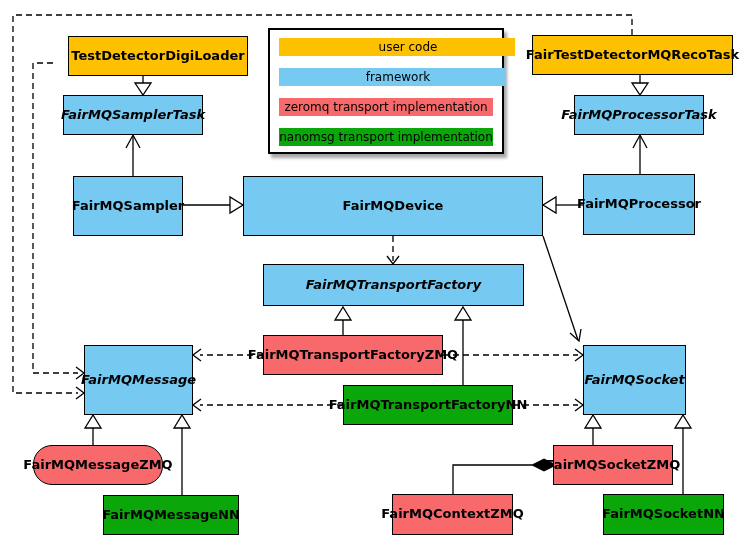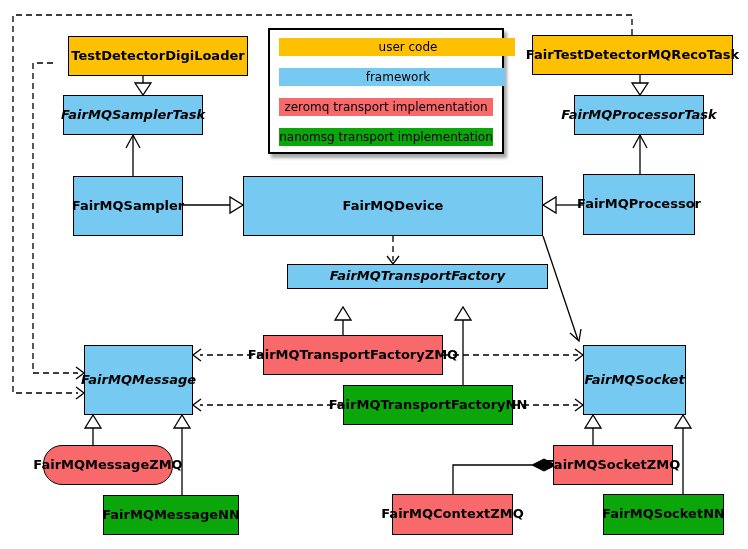--- a/index.html
+++ b/index.html
@@ -19,26 +19,26 @@
   .green{background:#0aa60a;}
   .abstract{font-style:italic;}
   
   .n-tddl{left:53px;top:36px;width:180px;height:40px;margin-left:15px;}
   .n-samplertask{left:63px;top:95px;width:140px;height:40px;}
   .n-sampler{left:73px;top:176px;width:110px;height:60px;}
   .n-recotask{left:532px;top:35px;width:201px;height:40px;}
   .n-processortask{left:574px;top:95px;width:130px;height:40px;}
   .n-processor{left:583px;top:174px;width:112px;height:61px;}
   .n-device{left:243px;top:176px;width:300px;height:60px;}
-  .n-factory{left:263px;top:264px;width:261px;height:25px;margin-left:24px;}
+  .n-factory{left:263px;top:264px;width:261px;height:42px;}
   .n-tfzmq{left:263px;top:335px;width:180px;height:40px;}
   .n-tfnn{left:343px;top:385px;width:170px;height:40px;}
   .n-message{left:84px;top:345px;width:109px;height:70px;}
   .n-socket{left:583px;top:345px;width:103px;height:70px;}
-  .n-messagezmq{left:43px;top:445px;width:130px;height:40px;border-radius:19px;}
+  .n-messagezmq{left:33px;top:445px;width:130px;height:40px;border-radius:19px;}
   .n-messagenn{left:103px;top:495px;width:136px;height:40px;}
   .n-socketzmq{left:553px;top:445px;width:120px;height:40px;}
   .n-contextzmq{left:392px;top:494px;width:121px;height:41px;}
   .n-socketnn{left:603px;top:494px;width:121px;height:41px;}
   
   .legend{
     position:absolute;z-index:2;left:268px;top:28px;width:236px;height:126px;
     background:#fff;border:2px solid #000;box-sizing:border-box;
     box-shadow:3px 4px 3px rgba(0,0,0,0.35);
   }

